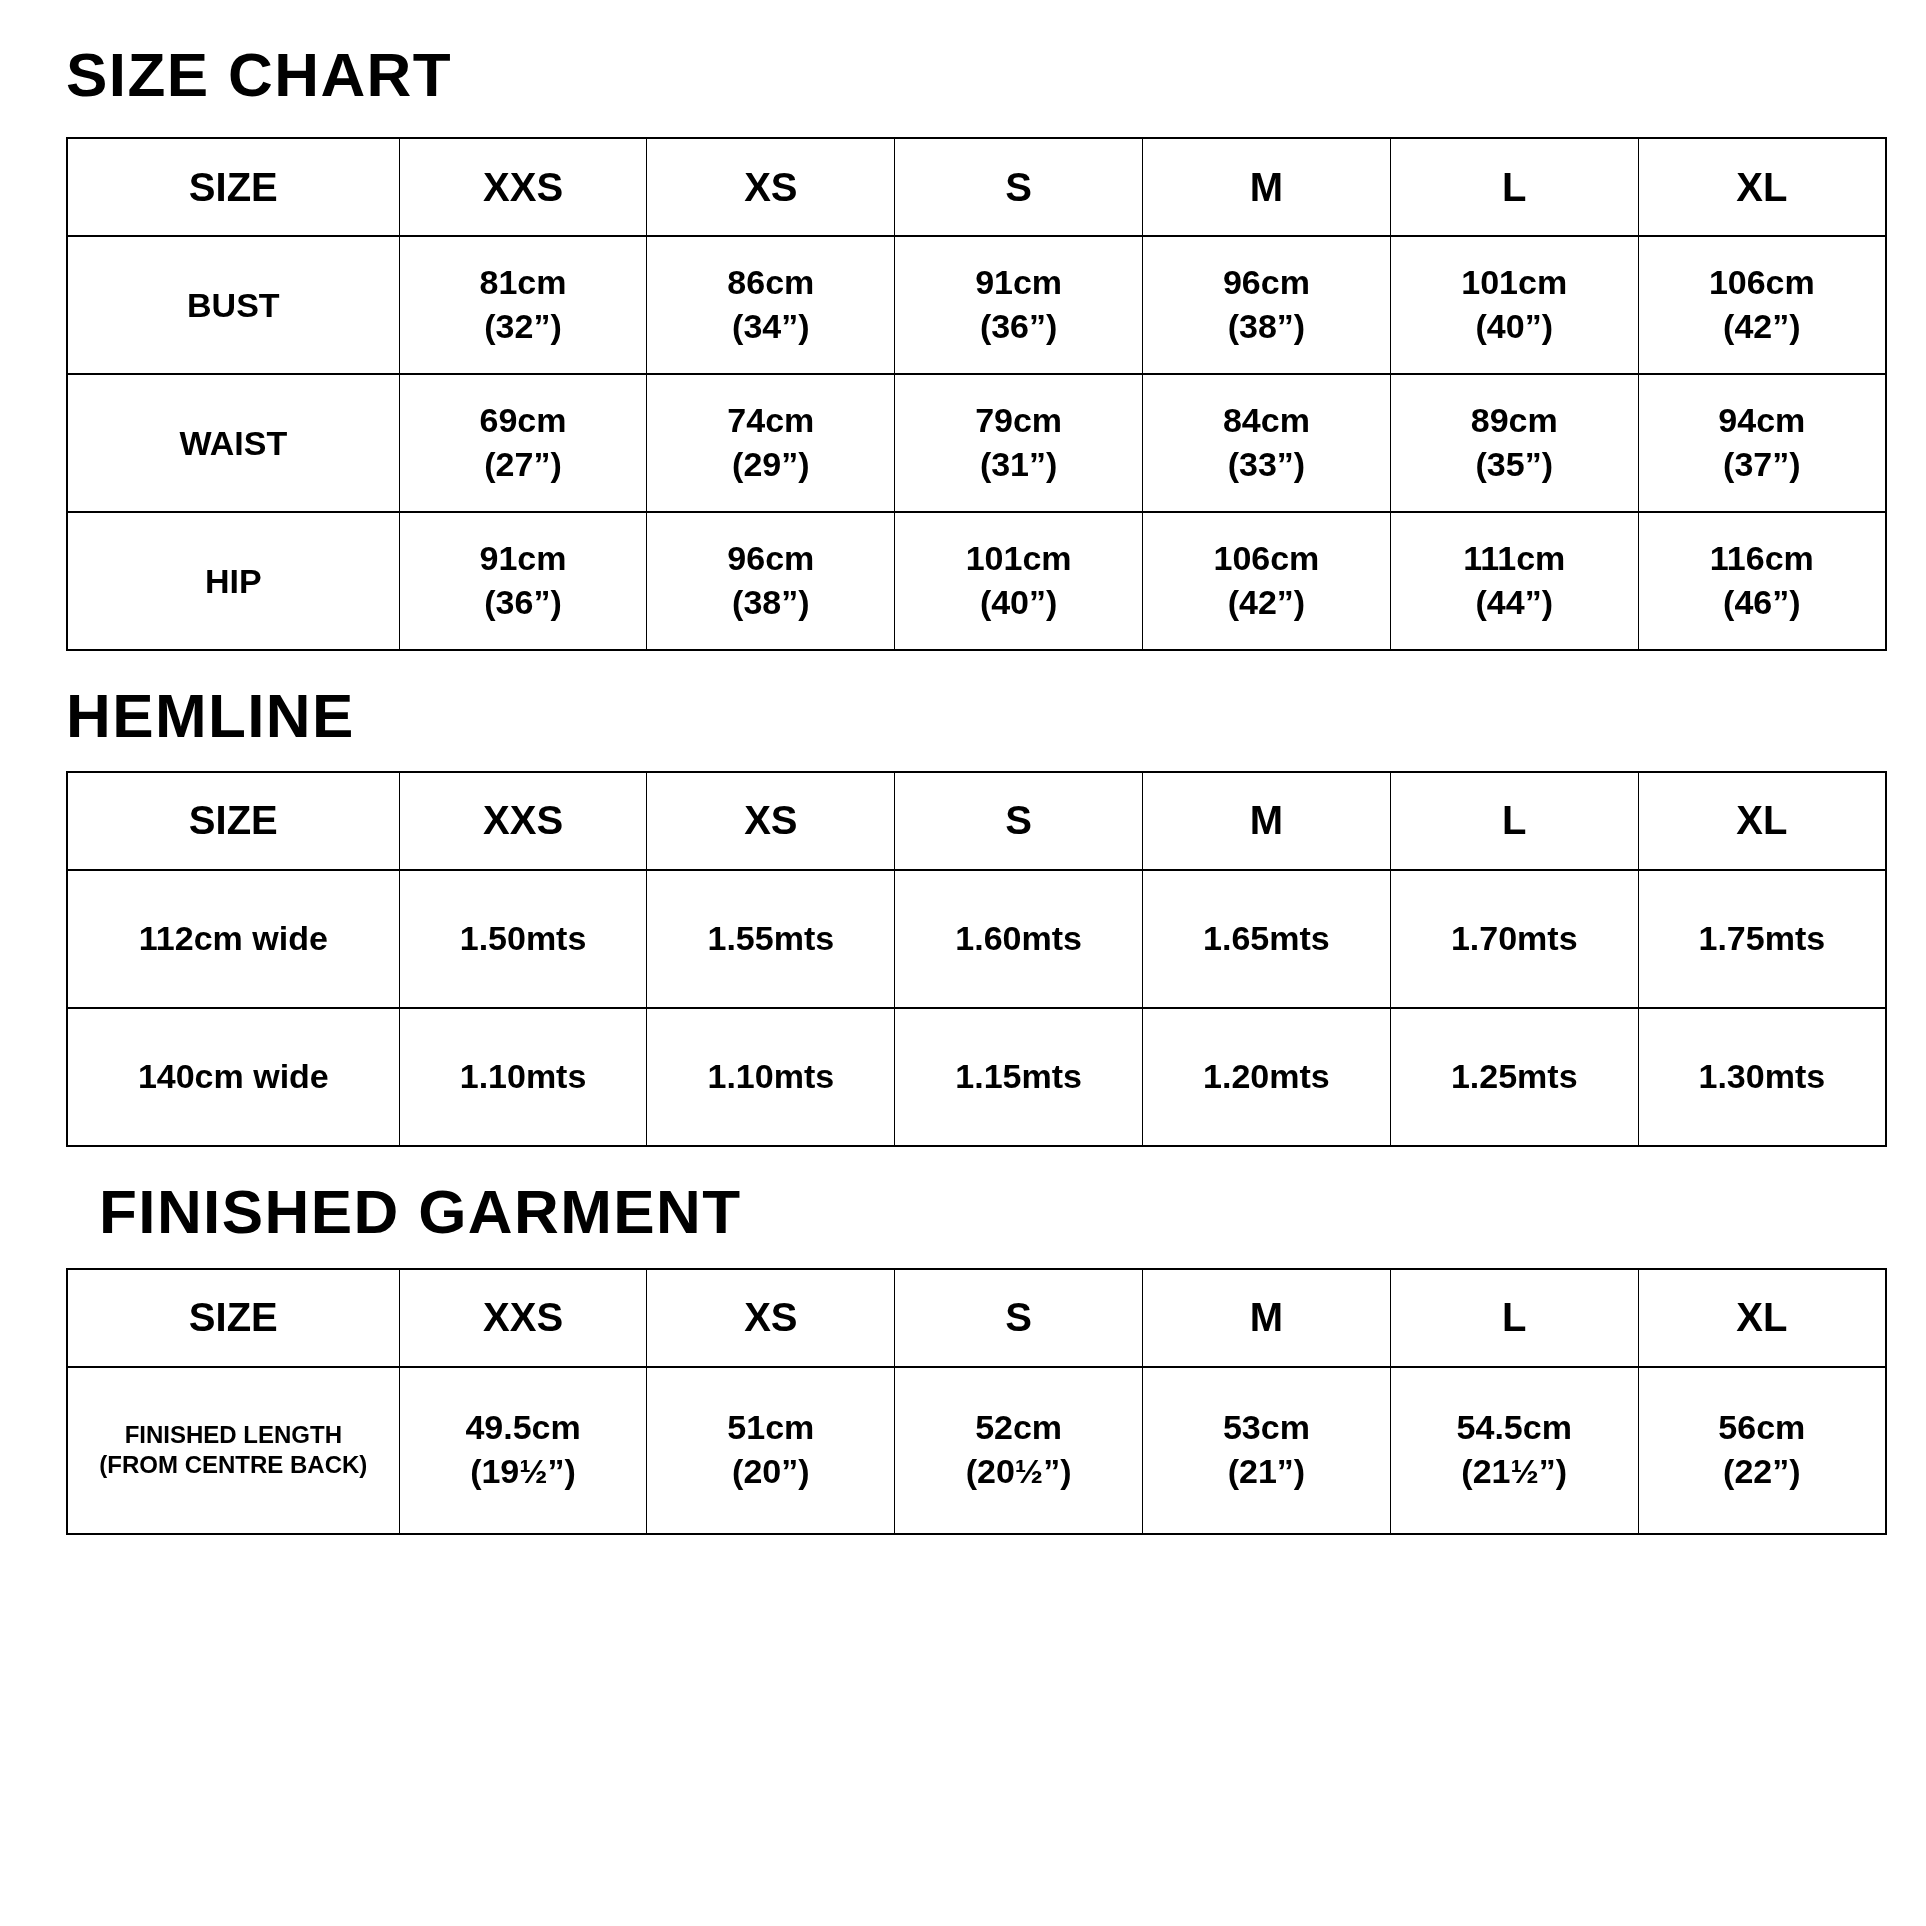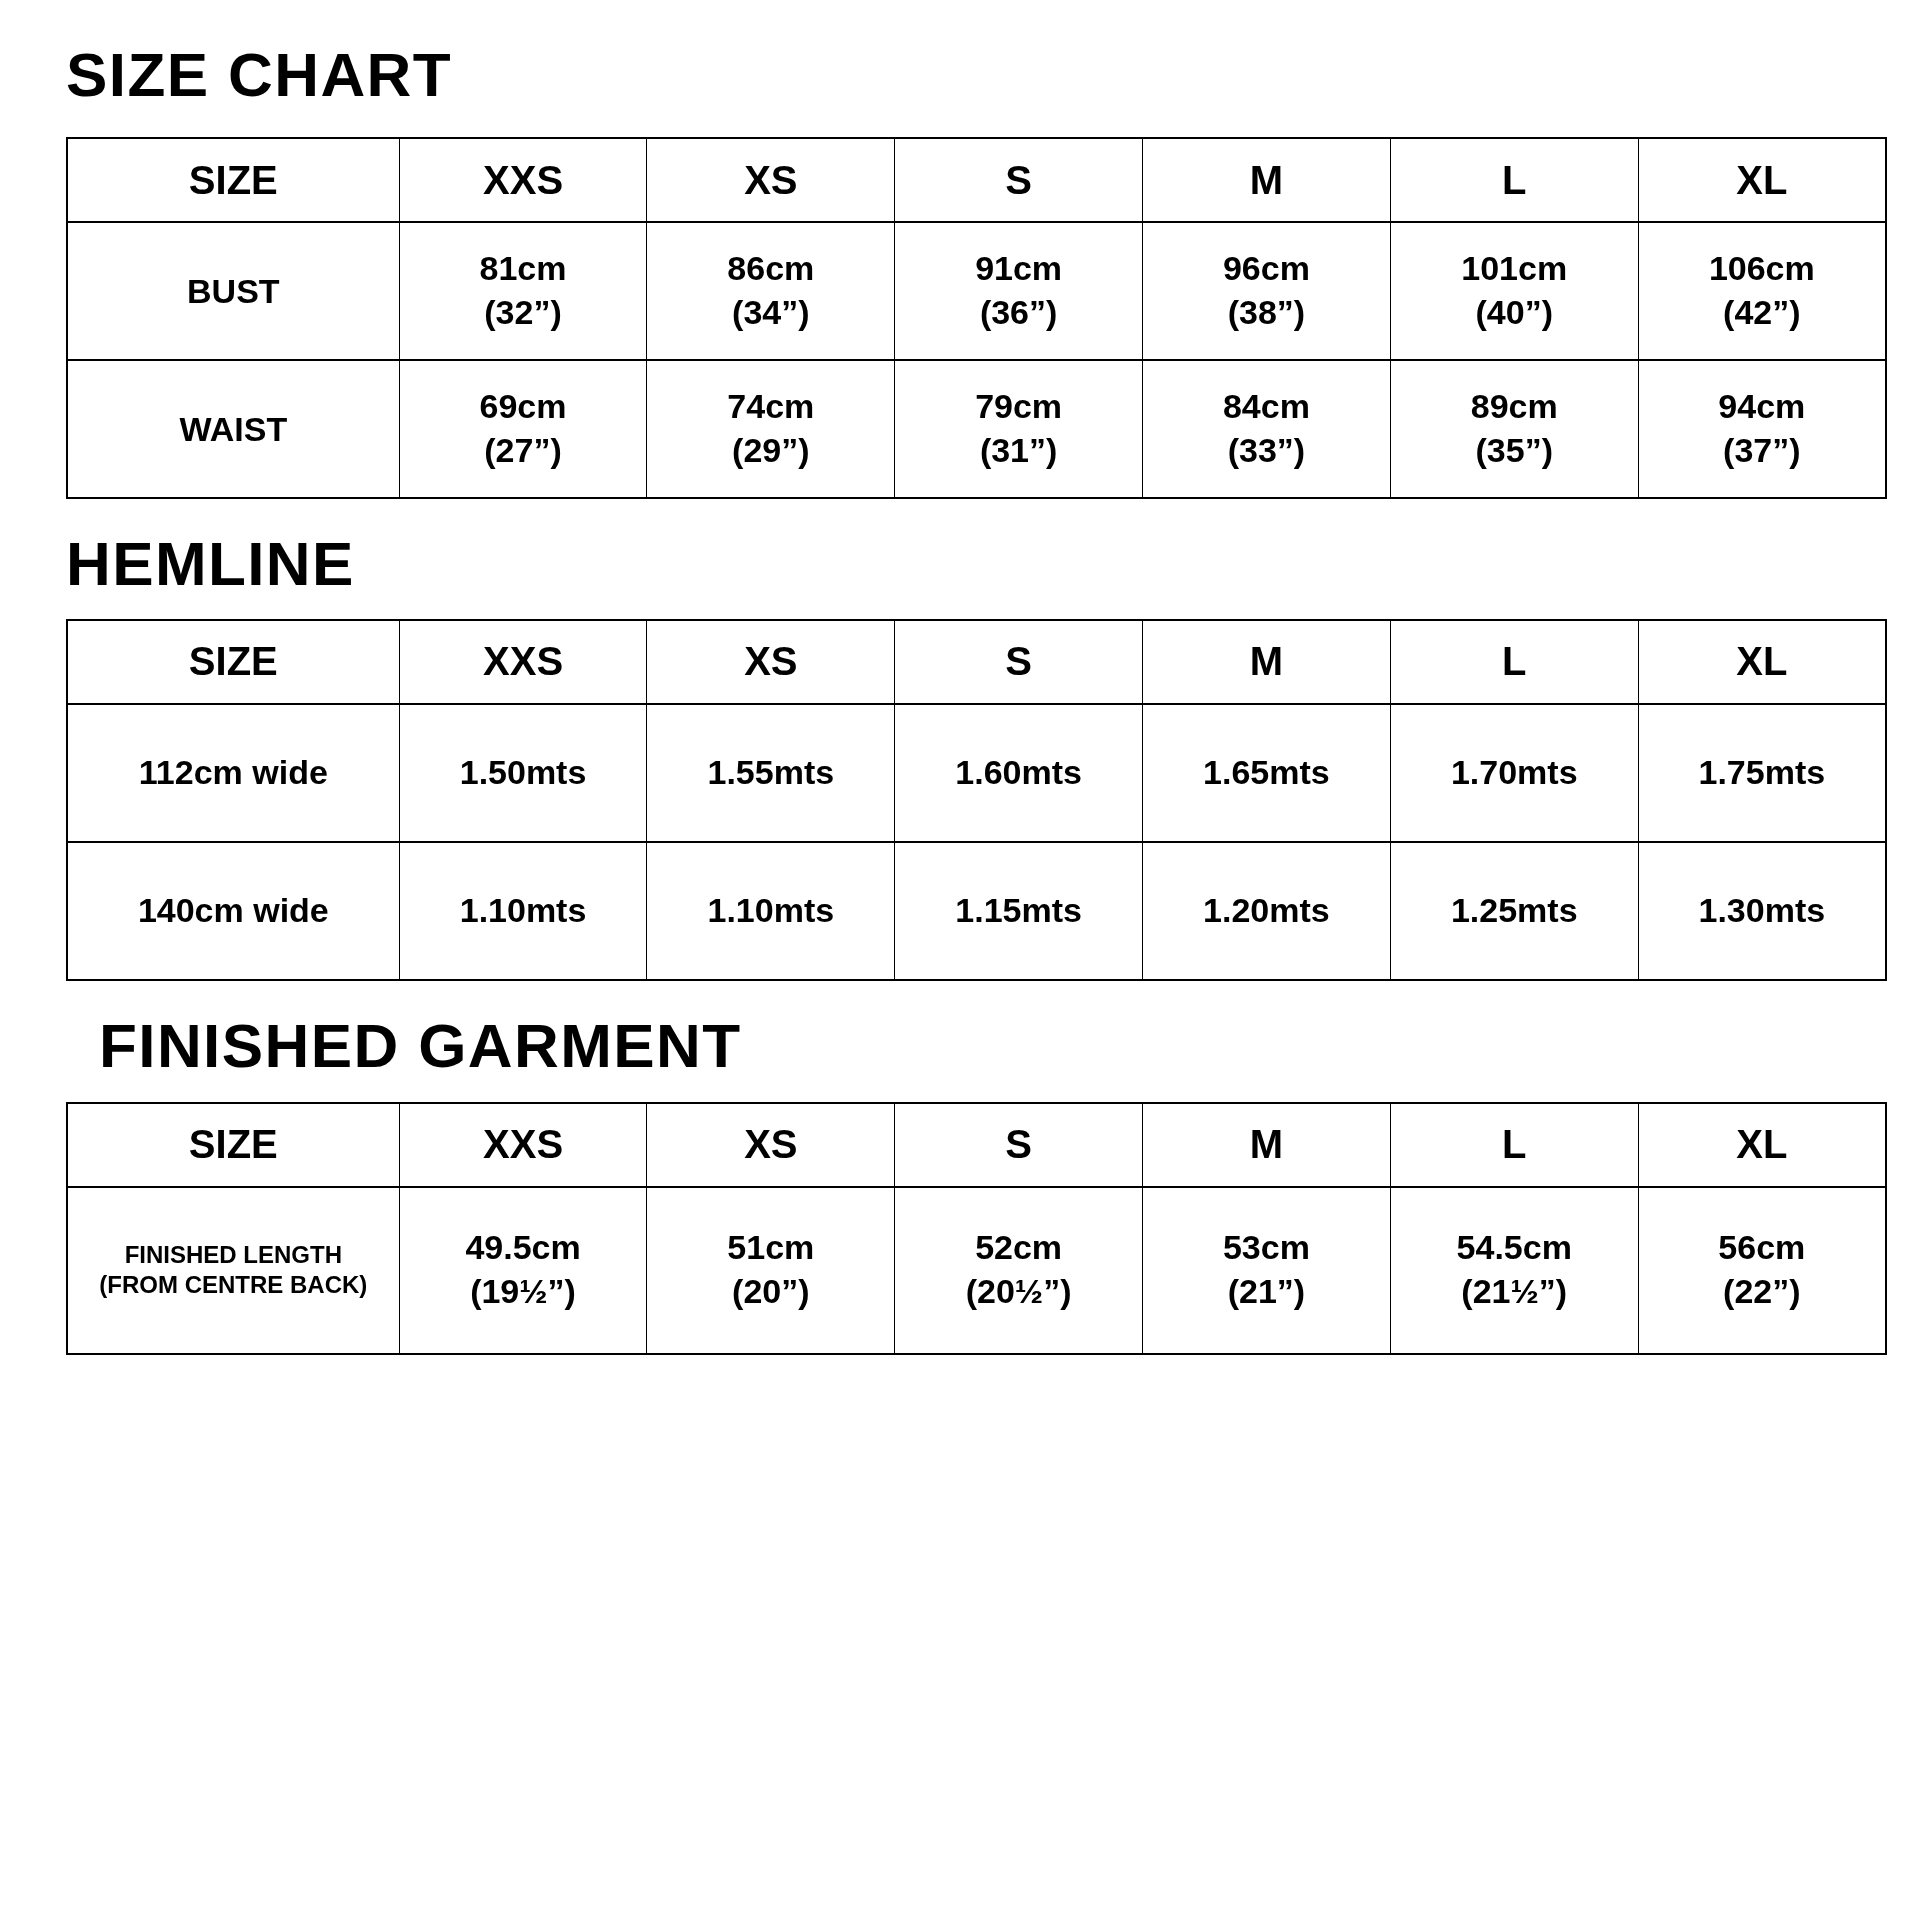--- a/index.html
+++ b/index.html
@@ -46,21 +46,21 @@
   table.grid th, table.grid td {
     border-left: 1.4px solid #000;
     border-right: 1.4px solid #000;
     border-top: 2.1px solid #000;
     border-bottom: 2.1px solid #000;
     text-align: center;
     vertical-align: middle;
     padding: 0;
   }
   tr.head-row {
-    height: 84px;
+    height: 98px;
   }
   tr.data-row {
     height: 138px;
     padding-left: 26px;
   }
   .t3 tr.data-row {
     height: 167px;
   }
   th.col-head {
     font-size: 40px;
@@ -134,20 +134,35 @@
           <td class="cell">74cm
 (29”)</td>
           <td class="cell">79cm
 (31”)</td>
           <td class="cell">84cm
 (33”)</td>
           <td class="cell">89cm
 (35”)</td>
           <td class="cell">94cm
 (37”)</td>
+        </tr>
+        <tr class="data-row">
+          <th class="row-label">HIP</th>
+          <td class="cell">91cm
+(36”)</td>
+          <td class="cell">96cm
+(38”)</td>
+          <td class="cell">101cm
+(40”)</td>
+          <td class="cell">106cm
+(42”)</td>
+          <td class="cell">111cm
+(44”)</td>
+          <td class="cell">116cm
+(46”)</td>
         </tr>
       </tbody>
     </table>
   </div>
 
   <div class="section">
     <h2 class="section-title mid">HEMLINE</h2>
     <table class="grid t2">
       <colgroup>
         <col style="width:18.26%">

